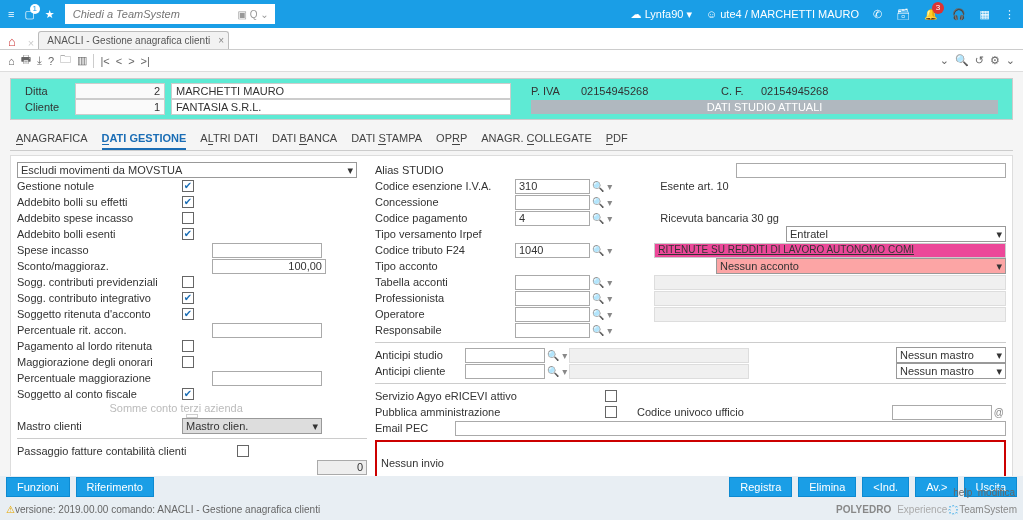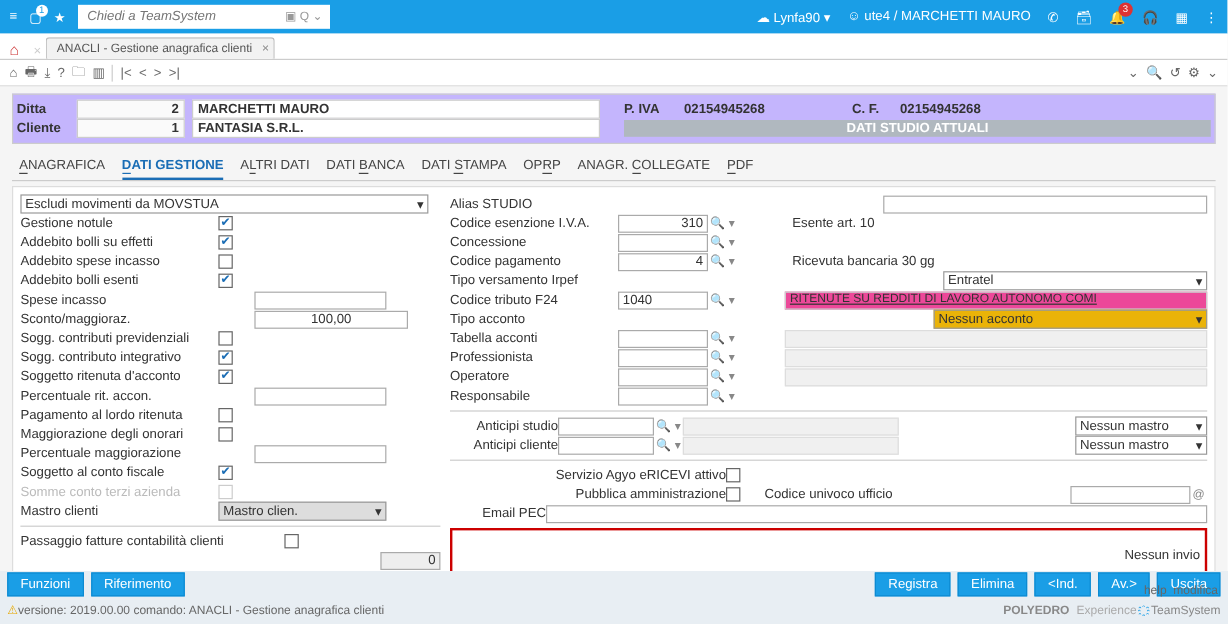--- a/index.html
+++ b/index.html
@@ -12,56 +12,56 @@
   .topbar1 .right .icon { color:#fff; cursor:pointer; position:relative;}
   .topbar1 .badge { position:absolute; top:-6px; right:-6px; background:#d33; color:#fff; border-radius:50%; width:12px; height:12px; font-size:8px; display:flex; align-items:center; justify-content:center;}
   .tabstrip { height:22px; background:#fff; border-bottom:1px solid #ccc; display:flex; align-items:flex-end; padding:0 8px;}
   .tabstrip .home { color:#c33; margin-right:8px; font-size:13px; }
   .tab { border:1px solid #bbb; border-bottom:none; background:#f2f2f2; font-size:10px; color:#555; padding:3px 18px 3px 8px; position:relative; border-radius:3px 3px 0 0;}
   .tab .x { position:absolute; right:4px; top:3px; color:#888; cursor:pointer;}
   .toolbar { height:22px; background:#fff; border-bottom:1px solid #ddd; display:flex; align-items:center; gap:6px; padding:0 8px; color:#666;}
   .toolbar .sep { width:1px; height:14px; background:#ccc;}
   .toolbar .right { margin-left:auto; display:flex; gap:6px;}
   .content { padding:6px 10px; }
-  .headerbox { border:1px solid #ccc; background:#c4b5fd; padding:4px 3px;font-weight:bold; }
+  .headerbox { border:1px solid #ccc; background:#5eead4; padding:4px 14px; }
   .row { display:flex; align-items:center; }
   .lbl { color:#333; }
   .val-cell { text-align:right; padding:0 4px; height:16px; border:1px solid #ccc; background:#fafafa; display:inline-flex; align-items:center; justify-content:flex-end;}
   .val-text { padding:0 4px; border:1px solid #ccc; height:16px; display:inline-flex; align-items:center; background:#fff;}
   .btn-dati { background:#b0b8bf; color:#fff; text-align:center; padding:1px 0; width:300px;}
   .tabsnav { display:flex; gap:14px; margin:8px 0 4px 0; border-bottom:1px solid #ccc; padding:0 6px;}
   .tabsnav a { text-decoration:none; color:#444; padding:4px 0; font-size:11px;}
   .tabsnav a.active { color:#1a6db5; border-bottom:2px solid #1a6db5; font-weight:bold;}
   .tabsnav a span.u { border-bottom:1px solid currentColor;}
   .main { display:flex; gap:8px; background:#fff; border:1px solid #ddd; padding:6px;}
   .col-left { width:350px; }
   .col-right { flex:1; }
   .field-row { display:flex; align-items:center; height:16px; margin-bottom:0px;}
   .field-row .flab { width:165px; }
   .field-row .box { border:1px solid #aaa; background:#fff; height:15px;}
   .ro { background:#eee !important; }
   .dd { display:inline-flex; align-items:center; border:1px solid #999; background:#ddd; height:16px; padding:0 3px; width:140px; justify-content:space-between;}
-  .greyed { color:#bbb;}
+  .greyed { color:#bbb;flex-direction:column;}
   .rlab { width:140px; display:inline-block;}
-  .rin { display:inline-block; border:1px solid #aaa; height:15px; background:#fff; width:75px; text-align:right; padding:0 3px;}
+  .rin { display:inline-block; border:1px solid #aaa; height:15px; background:#fff; width:75px; padding:0 3px;}
   .mag { color:#888; font-size:10px; padding:0 2px;}
   .rtxt { display:inline-block; padding-left:6px;}
   .shade { background:#f0f0f0; border:1px solid #ddd; height:15px; display:inline-block;}
   .section-hr { border-top:1px solid #ccc; margin:4px 0;}
   .sect-title { font-weight:bold; padding:2px 0;}
   .nessun { border:2px solid #c00; padding:15px 4px; margin-top:4px;}
   .footer1 { position:fixed; bottom:22px; left:0; right:0; height:22px; background:#e8eef3; display:flex; align-items:center; padding:0 6px; gap:6px;}
   .fbtn { background:#1a9ee6; color:#fff; padding:3px 10px; font-size:11px; cursor:pointer; border:1px solid #0d8ad1;}
   .footer1 .spacer { flex:1;}
   .footer2 { position:fixed; bottom:0; left:0; right:0; height:22px; background:#e8eef3; display:flex; align-items:center; padding:0 6px; font-size:10px; color:#666;}
   .footer2 .right { margin-left:auto; display:flex; align-items:center; gap:6px;}
   .helpmod { position:fixed; bottom:22px; right:8px; font-size:10px; color:#666;}
   .cb { display:inline-block; width:12px; height:12px; border:1px solid #666; background:#fff; text-align:center; line-height:10px; font-size:10px; color:#1a6db5;}
   .select-wide { border:1px solid #999; height:16px; display:flex; align-items:center; justify-content:space-between; padding:0 3px; background:#fff; width:340px;}
-  .grp { border-top:1px solid #ccc; padding-top:4px; margin-top:4px;text-align:right;}
+  .grp { border-top:1px solid #ccc; padding-top:4px; margin-top:4px;}
   .long-ro { background:#ec4899; border:1px solid #ccc; height:15px; display:inline-block; flex:1; padding:0 3px; font-size:10px; overflow:hidden;text-decoration:underline;}
 </style>
 </head>
 <body>
 
 <div class="topbar1">
   <div class="left">
     <span class="icon">≡</span>
     <span class="icon" style="position:relative">▢<span style="position:absolute;top:-4px;right:-5px;background:#fff;color:#1a9ee6;border-radius:50%;width:10px;height:10px;font-size:8px;display:flex;align-items:center;justify-content:center;">1</span></span>
     <span class="icon">★</span>
@@ -170,21 +170,21 @@
           <span class="cb">✔</span>
         </div>
       <div class="field-row">
           <span class="flab">Spese incasso</span>
           <span style="width:30px"></span>
           <span class="box" style="width:110px"></span>
         </div>
       <div class="field-row">
           <span class="flab">Sconto/maggioraz.</span>
           <span style="width:30px"></span>
-          <span class="box" style="width:128px;text-align:center;padding:0 3px">100,00</span>
+          <span class="box" style="width:114px;text-align:right;padding:0 3px">100,00</span>
         </div>
       <div class="field-row">
           <span class="flab">Sogg. contributi previdenziali</span>
           <span class="cb"></span>
         </div>
       <div class="field-row">
           <span class="flab">Sogg. contributo integrativo</span>
           <span class="cb">✔</span>
         </div>
       <div class="field-row">
@@ -271,21 +271,21 @@
       <div class="field-row">
           <span class="rlab">Codice tributo F24</span>
           <span class="rin" style="text-align:left">1040</span>
           <span class="mag">🔍 ▾</span>
           <span style="width:40px"></span>
           <span class="long-ro">RITENUTE SU REDDITI DI LAVORO AUTONOMO COMI</span>
         </div>
       <div class="field-row">
           <span class="rlab">Tipo acconto</span>
           <span style="flex:1"></span>
-          <span class="dd" style="width:228px;background:#eab308">
+          <span class="dd" style="width:290px;background:#fca5a5">
             <span>Nessun acconto</span>
             <span>▾</span>
           </span>
         </div>
       <div class="field-row">
           <span class="rlab">Tabella acconti</span>
           <span class="rin"></span>
           <span class="mag">🔍 ▾</span>
           <span style="width:40px"></span>
           <span class="shade" style="flex:1"></span>

